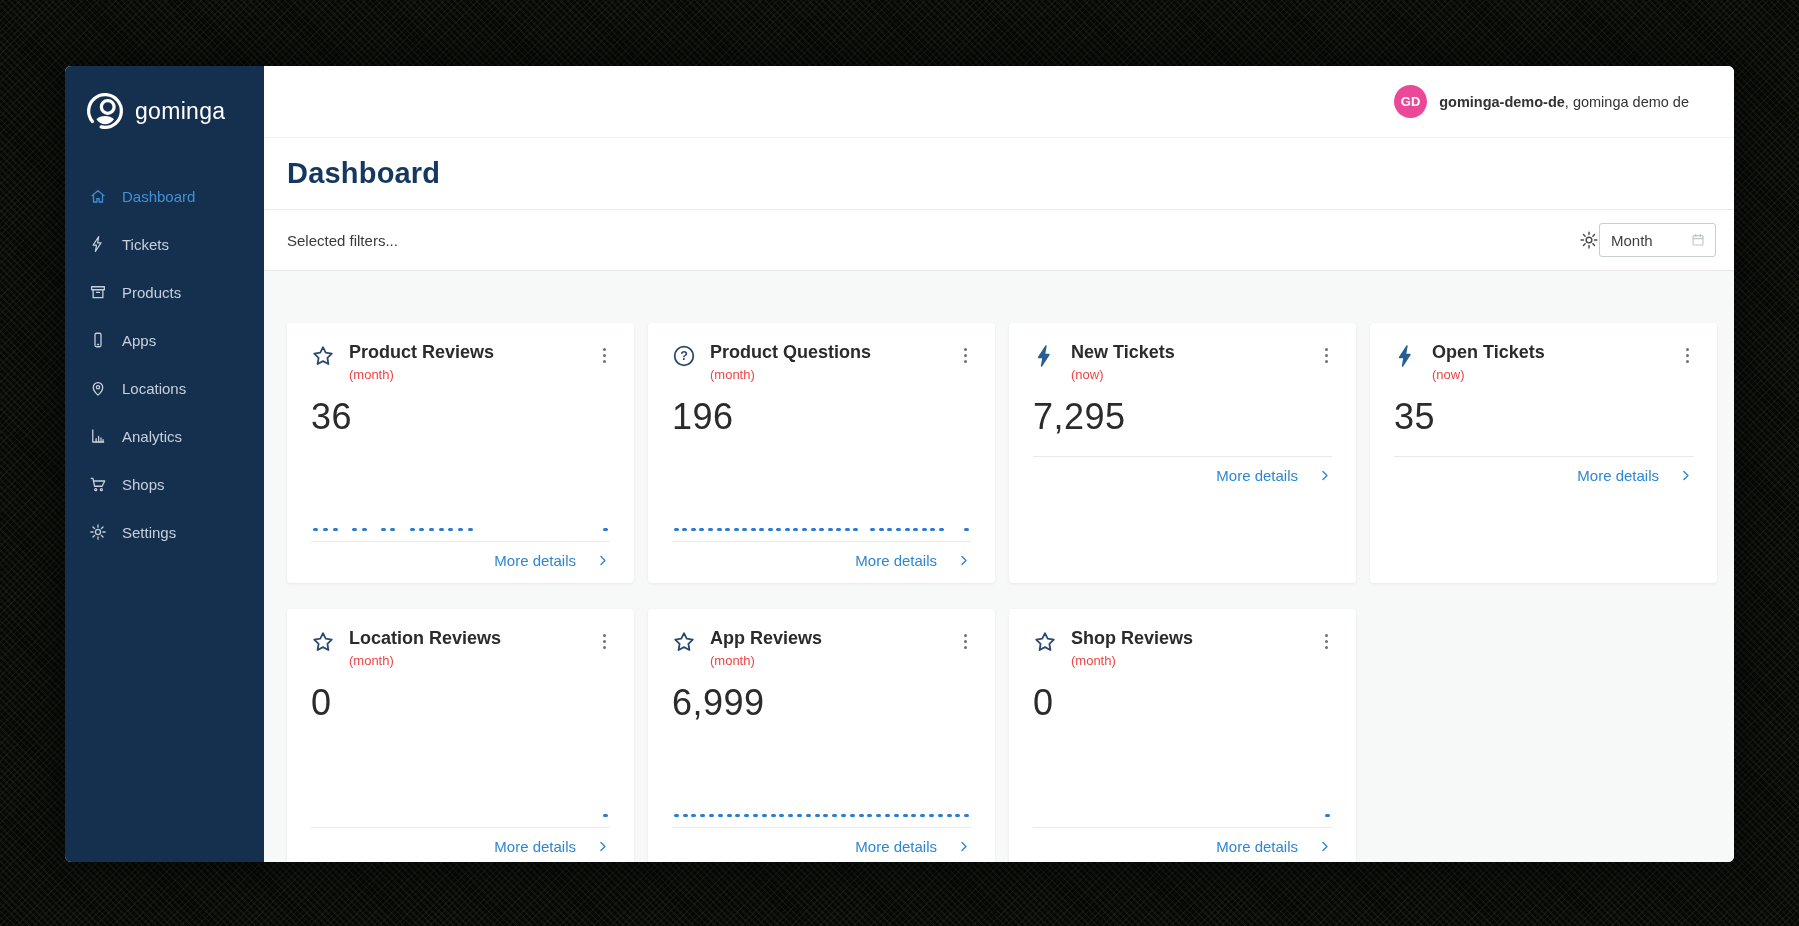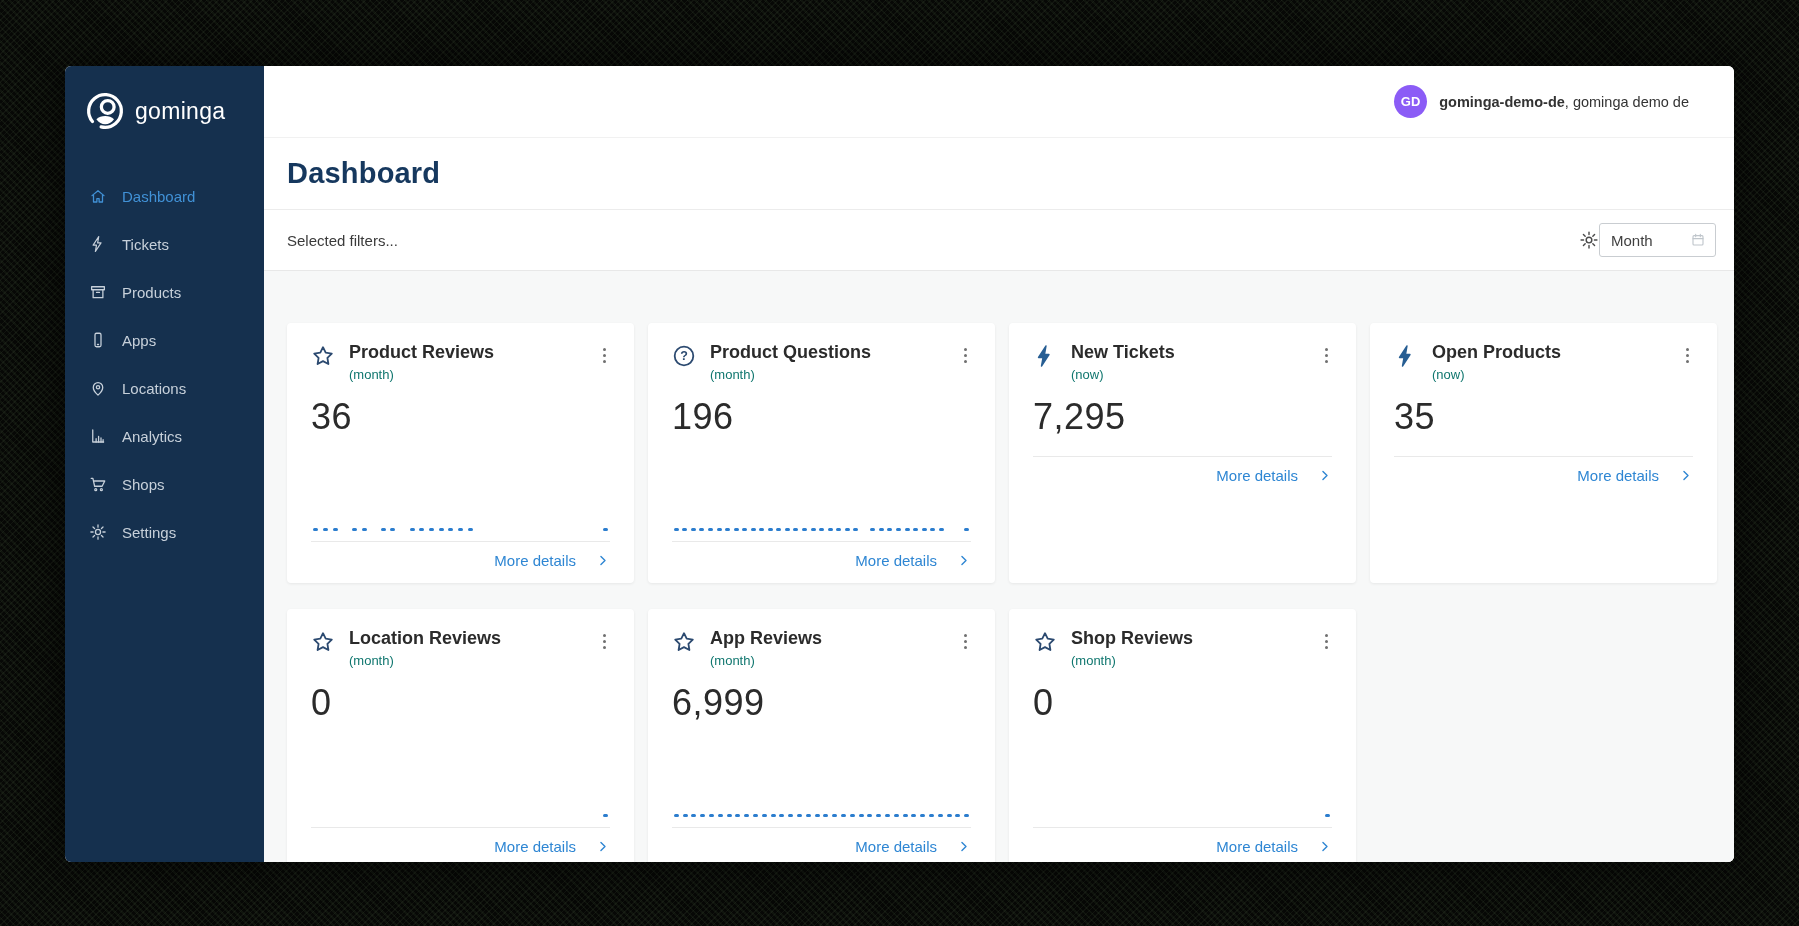--- a/index.html
+++ b/index.html
@@ -31,21 +31,21 @@
   .nav-item svg { width:18px; height:18px; }
   .nav-item.active { color:#4191d6; }
   
   .main { flex:1; display:flex; flex-direction:column; background:#fff; min-width:0; }
   .topbar {
     height:72px; flex-shrink:0; display:flex; align-items:center; justify-content:flex-end;
     padding-right:45px; border-bottom:1px solid #f1f1f1;
   }
   .user { display:flex; align-items:center; gap:12px; cursor:pointer; }
   .avatar {
-    width:33px; height:33px; border-radius:50%; background:#8b5cf6; color:#fff;
+    width:33px; height:33px; border-radius:50%; background:#ec4899; color:#fff;
     display:flex; align-items:center; justify-content:center; font-size:13px; font-weight:700;
     letter-spacing:.3px;
   }
   .username { font-size:14.5px; color:#333; }
   .username b { font-weight:700; }
   .titlebar { height:72px; flex-shrink:0; display:flex; align-items:center; padding-left:23px; border-bottom:1px solid #ececec; }
   .titlebar h1 { font-size:29px; font-weight:700; color:#16385e; letter-spacing:.2px; }
   .filterbar {
     height:61px; flex-shrink:0; display:flex; align-items:center; justify-content:space-between;
     padding:0 18px 0 23px; border-bottom:1px solid #e8e8e8;
@@ -66,21 +66,21 @@
   .card {
     background:#fff; border-radius:4px; box-shadow:0 1px 3px rgba(0,0,0,.07);
     padding:18px 24px 12px 24px; display:flex; flex-direction:column; min-width:0;
   }
   .card-head { display:flex; align-items:flex-start; gap:14px; }
   .card-icon { width:24px; height:24px; margin-top:3px; color:#2c4a70; flex-shrink:0; display:flex; }
   .card-icon svg { width:24px; height:24px; }
   .card-icon.bolt-filled { color:#275e93; }
   .card-titles { flex:1; min-width:0; }
   .card-title { font-size:18px; font-weight:700; color:#2b2b2b; line-height:1.25; }
-  .card-period { font-size:13px; color:#0f766e; margin-top:3px; }
+  .card-period { font-size:13px; color:#ef4444; margin-top:3px; }
   .kebab { display:flex; flex-direction:column; align-items:center; padding:5px 4px; cursor:pointer; }
   .kebab i { width:3px; height:3px; border-radius:50%; background:#707070; display:block; margin:1.5px 0; }
   .card-value { font-size:36px; font-weight:400; color:#2b2b2b; margin-top:14px; letter-spacing:.5px; }
   .card-chart { margin-top:auto; height:58px; display:flex; align-items:flex-end; }
   .bars { display:flex; width:100%; height:100%; align-items:flex-end; }
   .slot { flex:1; display:flex; justify-content:center; }
   .bar { width:5px; border-radius:3px; background:#2b7dce; min-height:3px; }
   .card-divider { border-top:1px solid #e9e9e9; margin-top:10px; }
   .card.no-chart .card-divider { margin-top:18px; }
   .card-more {
@@ -518,21 +518,21 @@
   </div>
 
   <div class="card no-chart">
     <div class="card-head">
       <span class="card-icon bolt-filled">
                   <svg>
                     <use href="#icon-bolt-filled"></use>
                   </svg>
                 </span>
       <div class="card-titles">
-        <div class="card-title">Open Products</div>
+        <div class="card-title">Open Tickets</div>
         <div class="card-period">(now)</div>
       </div>
       <span class="kebab">
                   <i></i>
                   <i></i>
                   <i></i>
                 </span>
     </div>
     <div class="card-value">35</div>
 

